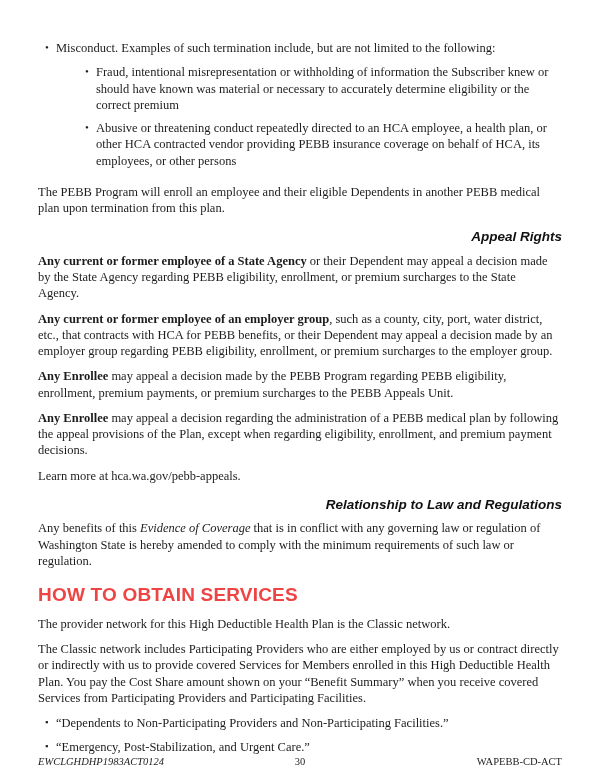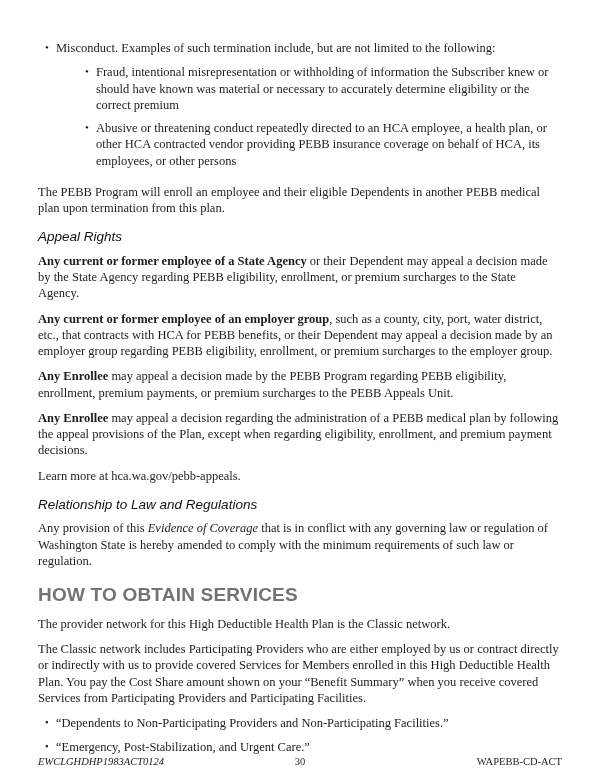--- a/index.html
+++ b/index.html
@@ -23,32 +23,33 @@
     padding-left:7px;
     box-sizing:border-box;
     font-size:11px;
   }
   .bullet-row .btext { flex:1; }
   .sub-list { margin:8px 0 0 0; }
   .sub-list .bullet-row { margin-left:22px; margin-bottom:7px; }
   .sq-list .marker { font-size:9px; padding-top:2px; }
   h2.subheading {
     font-family:"Liberation Sans", sans-serif;
-    font-weight:normal;
+    font-weight:bold;
     font-style:italic;
     font-size:13.5px;
     margin:12px 0 7px 0;
     color:#111;
+    text-align:right;
   }
   h1.bigheading {
     font-family:"Liberation Sans", sans-serif;
     font-weight:bold;
     font-size:19px;
     margin:14px 0 8px 0;
-    color:#737373;
+    color:#ef4444;
     letter-spacing:0.2px;
   }
   b.lead { font-weight:bold;text-align:right; }
   i.term { font-style:italic; }
   b.link { font-weight:normal; }
   .footer {
     position:absolute;
     left:38px;
     right:38px;
     bottom:21px;
@@ -101,21 +102,21 @@
     <b class="lead">Any Enrollee</b><span> may appeal a decision regarding the administration of a PEBB medical plan by following the appeal provisions of the Plan, except when regarding eligibility, enrollment, and premium payment decisions.</span>
   </p>
 
   <p class="para">
     <span>Learn more at </span><b class="link">hca.wa.gov/pebb-appeals</b><span>.</span>
   </p>
 
   <h2 class="subheading">Relationship to Law and Regulations</h2>
 
   <p class="para">
-    <span>Any provision of this </span><i class="term">Evidence of Coverage</i><span> that is in conflict with any governing law or regulation of Washington State is hereby amended to comply with the minimum requirements of such law or regulation.</span>
+    <span>Any benefits of this </span><i class="term">Evidence of Coverage</i><span> that is in conflict with any governing law or regulation of Washington State is hereby amended to comply with the minimum requirements of such law or regulation.</span>
   </p>
 
   <h1 class="bigheading">HOW TO OBTAIN SERVICES</h1>
 
   <p class="para">The provider network for this High Deductible Health Plan is the Classic network.</p>
 
   <p class="para">The Classic network includes Participating Providers who are either employed by us or contract directly or indirectly with us to provide covered Services for Members enrolled in this High Deductible Health Plan. You pay the Cost Share amount shown on your “Benefit Summary” when you receive covered Services from Participating Providers and Participating Facilities.</p>
 
 
   <div class="sq-list">

